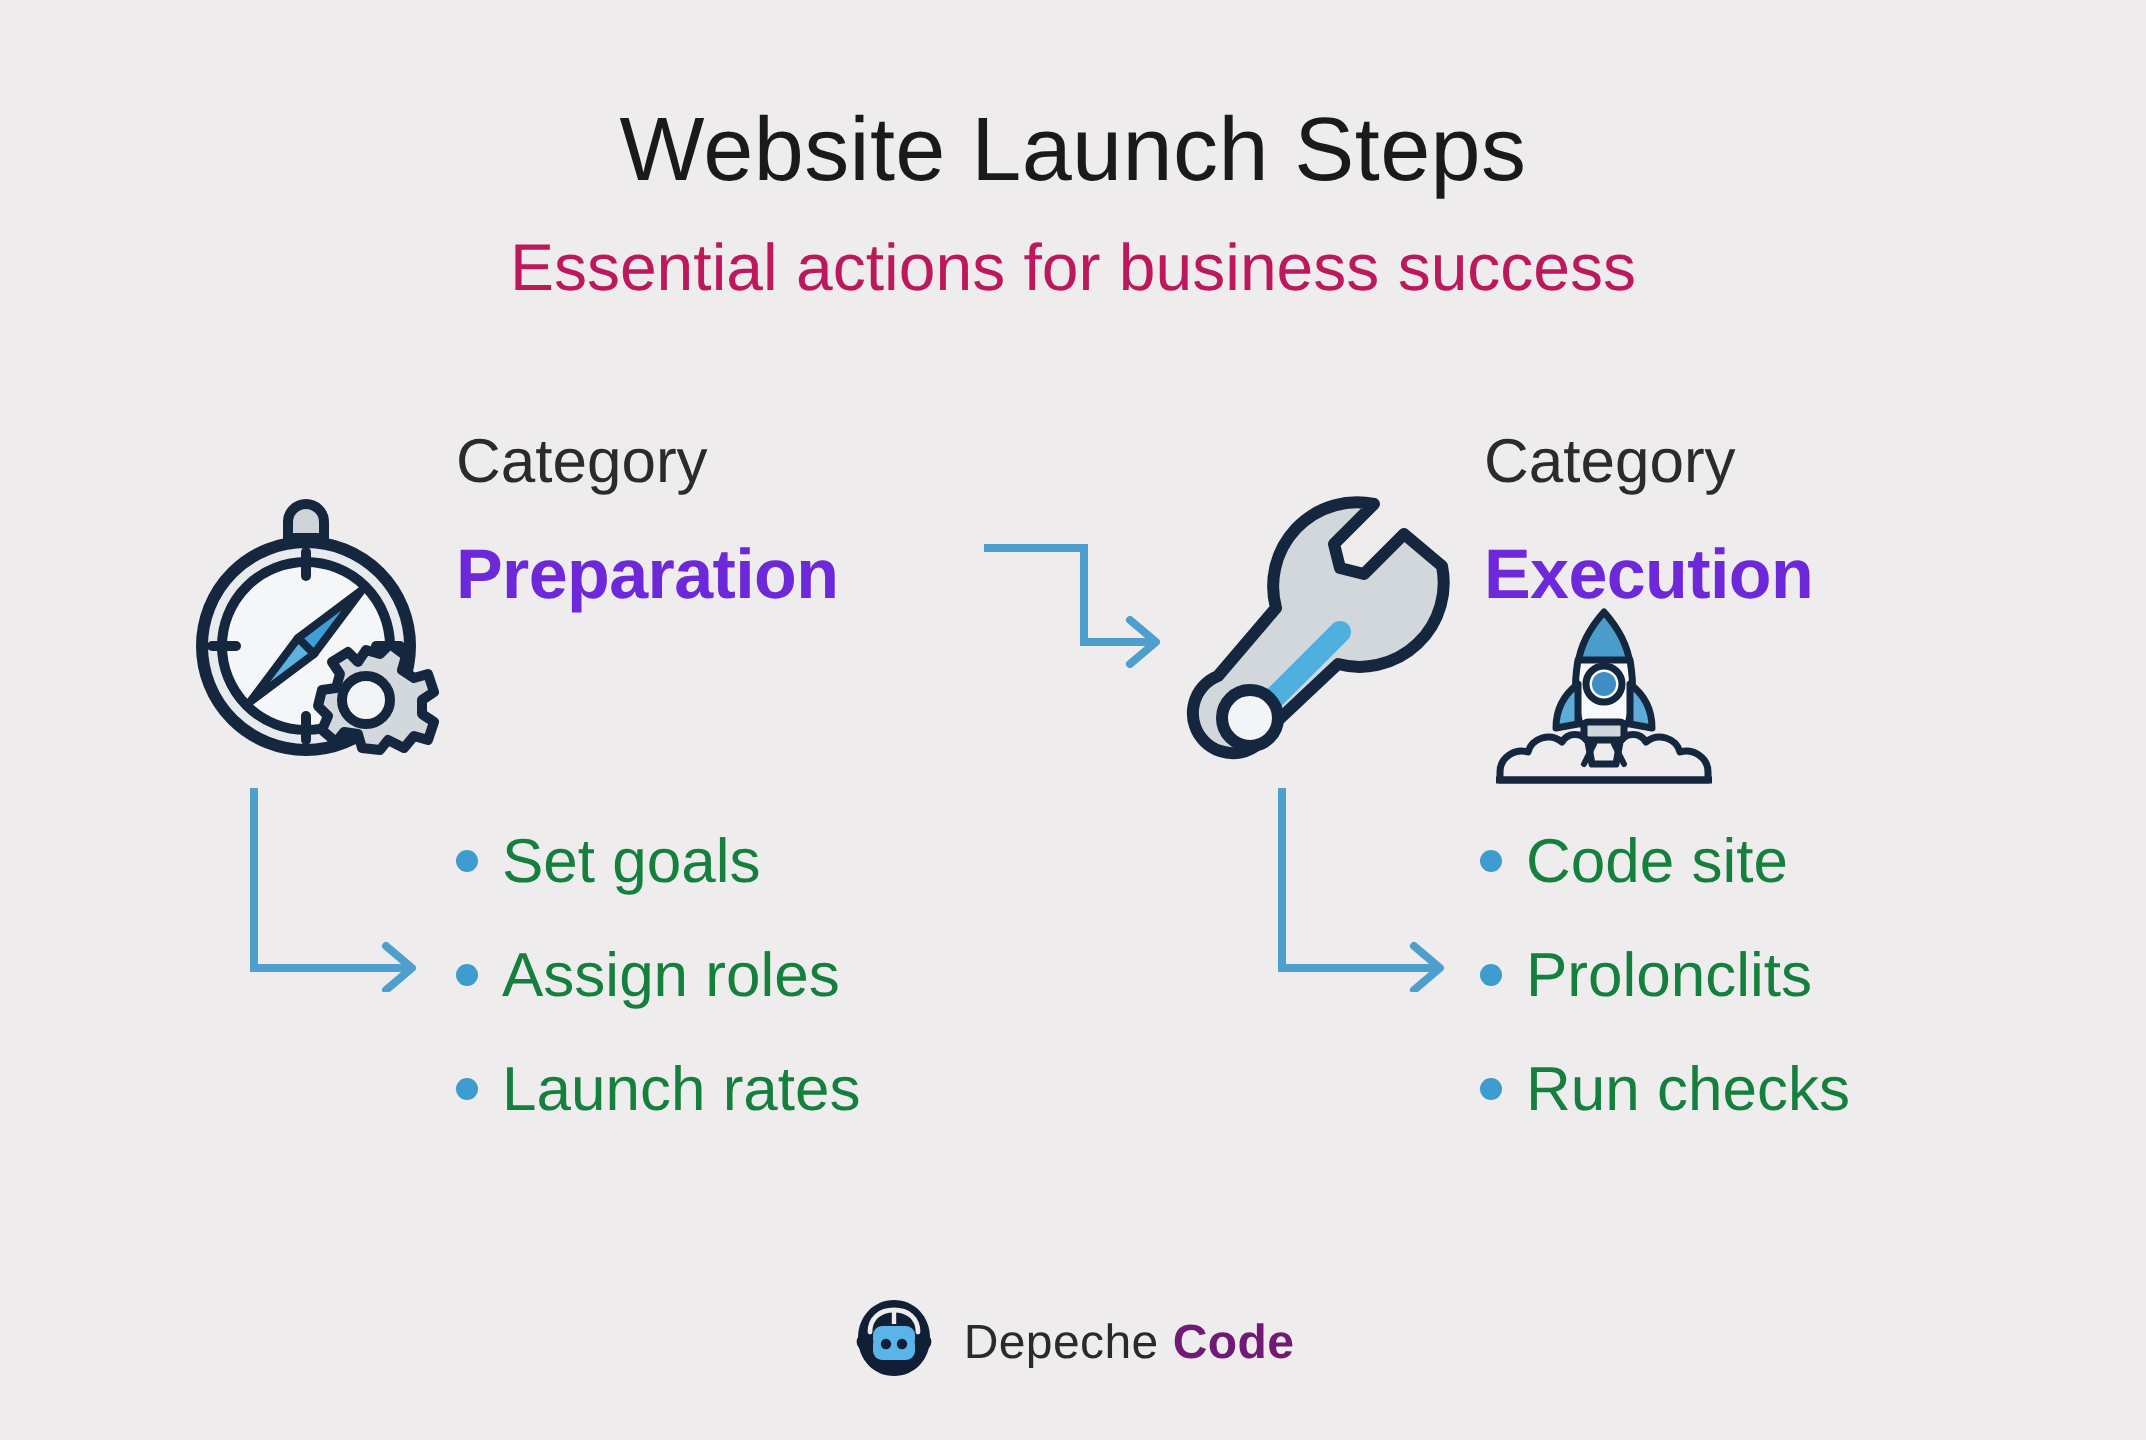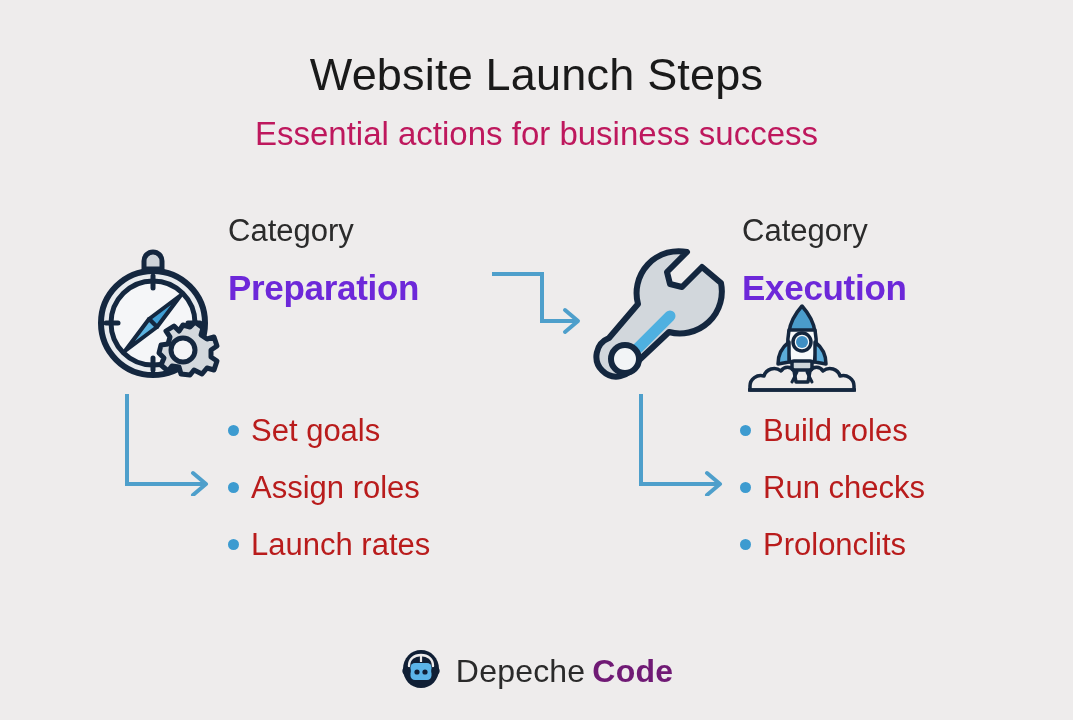--- a/index.html
+++ b/index.html
@@ -78,21 +78,21 @@
     padding: 0;
   }
   .bullets-left  { left: 228px; top: 402px; }
   .bullets-right { left: 740px; top: 402px; }
 
   .bullet-item {
     display: flex;
     align-items: center;
     height: 57px;
     font-size: 31px;
-    color: #b91c1c;
+    color: #15803d;
     white-space: nowrap;
   }
   .bullet-dot {
     width: 11px;
     height: 11px;
     border-radius: 50%;
     background: #3d9bd0;
     margin-right: 12px;
     flex: 0 0 auto;
   }
@@ -136,21 +136,21 @@
     position: absolute;
     left: 0;
     top: 648px;
     width: 1073px;
     display: flex;
     align-items: center;
     justify-content: center;
     gap: 14px;
   }
   .brand-text {
-    font-size: 32px;
+    font-size: 24px;
     color: #2a2a2a;
     letter-spacing: 0.2px;
     display: flex;
     gap: 7px;
     align-items: baseline;
   }
   .brand-word-1 { font-weight: 400; }
   .brand-word-2 { font-weight: 700; color: #701a75; }
 </style>
 </head>
@@ -267,29 +267,29 @@
     </li>
     <li class="bullet-item">
       <span class="bullet-dot"></span>
       <span>Launch rates</span>
     </li>
   </ul>
 
   <ul class="bullets bullets-right">
     <li class="bullet-item">
       <span class="bullet-dot"></span>
-      <span>Build roles</span>
+      <span>Code site</span>
+    </li>
+    <li class="bullet-item">
+      <span class="bullet-dot"></span>
+      <span>Prolonclits</span>
     </li>
     <li class="bullet-item">
       <span class="bullet-dot"></span>
       <span>Run checks</span>
-    </li>
-    <li class="bullet-item">
-      <span class="bullet-dot"></span>
-      <span>Prolonclits</span>
     </li>
   </ul>
 
   <div class="brand">
     <span>
       <svg width="42" height="42" viewBox="0 0 42 42" xmlns="http://www.w3.org/2000/svg">
 
         <path d="M21 2 C31 2 39 10 39 21 C39 32 31 40 21 40 C11 40 3 32 3 21 C3 10 11 2 21 2 Z" fill="#101f35"></path>
 
         <path d="M9 18 C9 11 14 7 21 7 C28 7 33 11 33 18" fill="none" stroke="#eeecec" stroke-width="2.4" stroke-linecap="round"></path>

